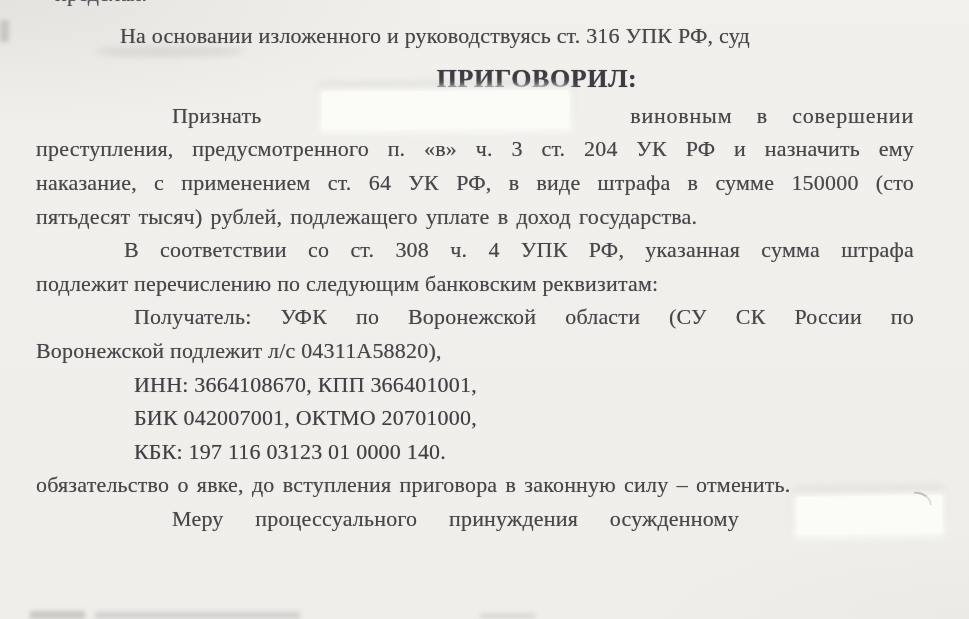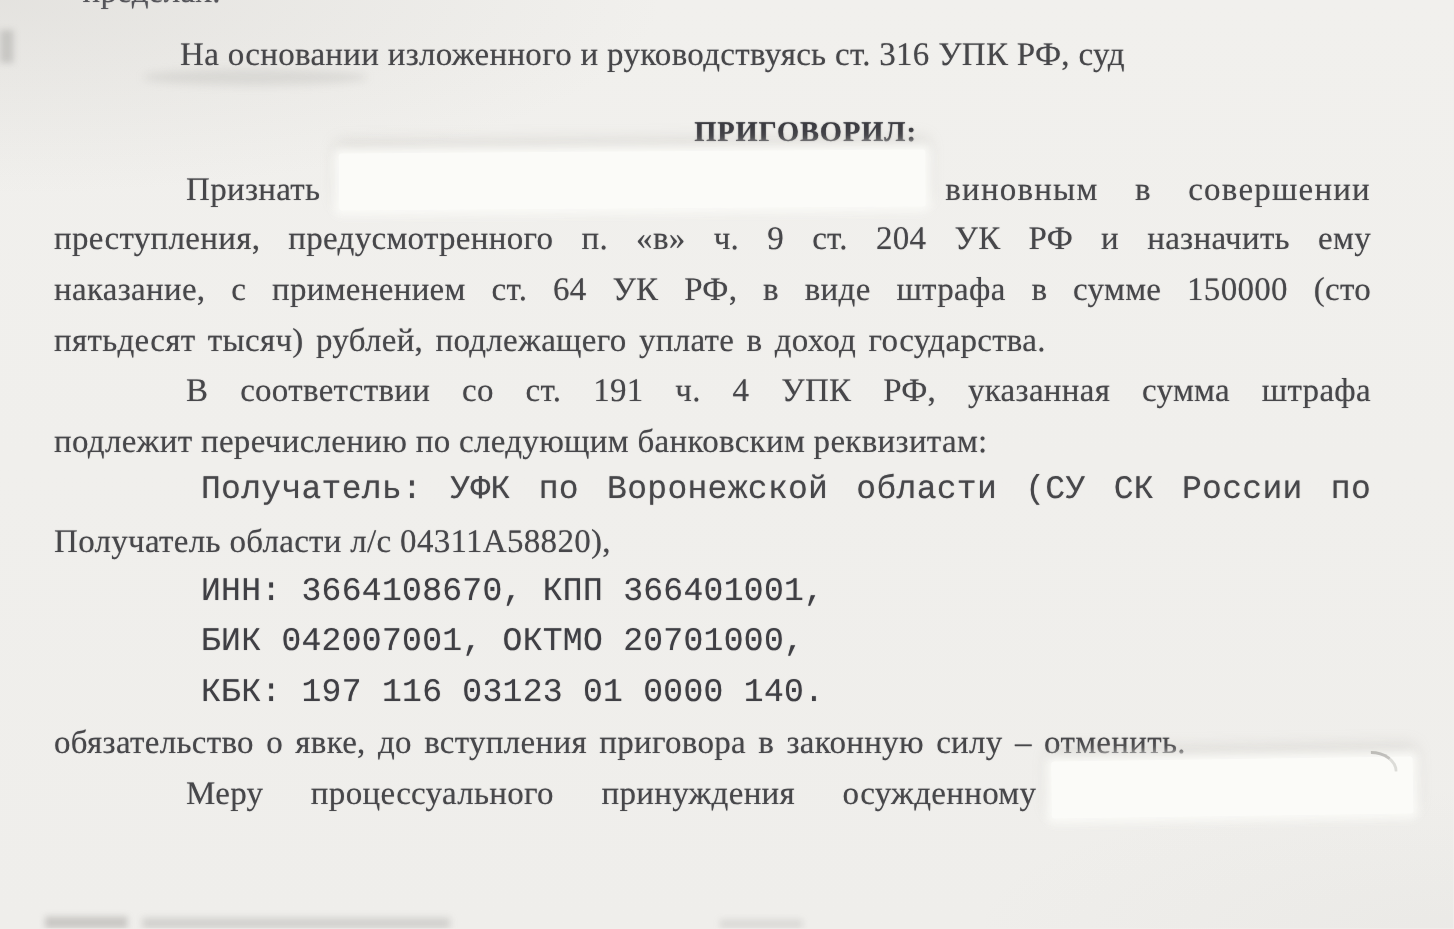--- a/index.html
+++ b/index.html
@@ -17,33 +17,33 @@
   }
   .doc{
     position:absolute;left:36px;top:-23px;width:878px;
     font-size:22px;line-height:33.6px;color:#47474a;
     letter-spacing:0.2px;
     text-shadow:0 0 0.7px rgba(70,70,74,0.55);
   }
   .line{min-height:33.6px;}
   .just{text-align:justify;text-align-last:justify;}
   .ind{text-indent:88px;}
-  .ind2{text-indent:98px;font-family:Liberation Mono, monospace;}
+  .ind2{text-indent:98px;}
   .wide{word-spacing:2.5px;}
   .clip{text-indent:19px;color:#55555a;}
   .intro{text-indent:84px;margin-top:8px;}
   .dark{color:#3f3f44;}
   .heading{
-    font-weight:bold;font-size:19px;text-align:center;
-    margin-top:20px;margin-bottom:3px;
+    font-weight:bold;font-size:26px;text-align:center;
+    margin-top:10px;margin-bottom:3px;
     letter-spacing:0.6px;color:#3c3c42;
     text-shadow:0 0 0.9px rgba(60,60,66,0.7);
   }
   .heading>span{position:relative;left:62px;}
-  .lflex{display:flex;align-items:baseline;height:33.6px;}
+  .lflex{display:flex;align-items:baseline;height:33.6px;gap:48px;}
   .isp{flex:0 0 88px;}
   .posttxt{word-spacing:18px;letter-spacing:0.8px;white-space:nowrap;}
   .meru{word-spacing:26px;white-space:nowrap;}
   .redaction{
     background:#fbfbf8;border-radius:2px;
     box-shadow:0 0 6px 4px rgba(250,250,247,0.95), 0 -6px 10px 2px rgba(172,169,163,0.28);
   }
   .r1{
     flex:1 1 auto;height:38px;align-self:center;
     position:relative;top:-6px;
@@ -84,33 +84,33 @@
       <span>ПРИГОВОРИЛ:</span>
     </div>
 
     <div class="line lflex">
       <span class="isp"></span>
       <span>Признать</span>
       <span class="redaction r1"></span>
       <span class="posttxt">виновным в совершении</span>
     </div>
 
-    <div class="line just">преступления, предусмотренного п. «в» ч. 9 ст. 204 УК РФ и назначить ему</div>
+    <div class="line just">преступления, предусмотренного п. «в» ч. 3 ст. 204 УК РФ и назначить ему</div>
 
     <div class="line just">наказание, с применением ст. 64 УК РФ, в виде штрафа в сумме 150000 (сто</div>
 
     <div class="line wide">пятьдесят тысяч) рублей, подлежащего уплате в доход государства.</div>
 
-    <div class="line just ind">В соответствии со ст. 191 ч. 4 УПК РФ, указанная сумма штрафа</div>
+    <div class="line just ind">В соответствии со ст. 308 ч. 4 УПК РФ, указанная сумма штрафа</div>
 
     <div class="line">подлежит перечислению по следующим банковским реквизитам:</div>
 
     <div class="line just ind2">Получатель: УФК по Воронежской области (СУ СК России по</div>
 
-    <div class="line">Получатель области л/с 04311А58820),</div>
+    <div class="line">Воронежской подлежит л/с 04311А58820),</div>
 
     <div class="line ind2 dark">ИНН: 3664108670, КПП 366401001,</div>
 
     <div class="line ind2 dark">БИК 042007001, ОКТМО 20701000,</div>
 
 
 
     <div class="line ind2 dark">КБК: 197 116 03123 01 0000 140.</div>
 
     <div class="line wide">обязательство о явке, до вступления приговора в законную силу – отменить.</div>

